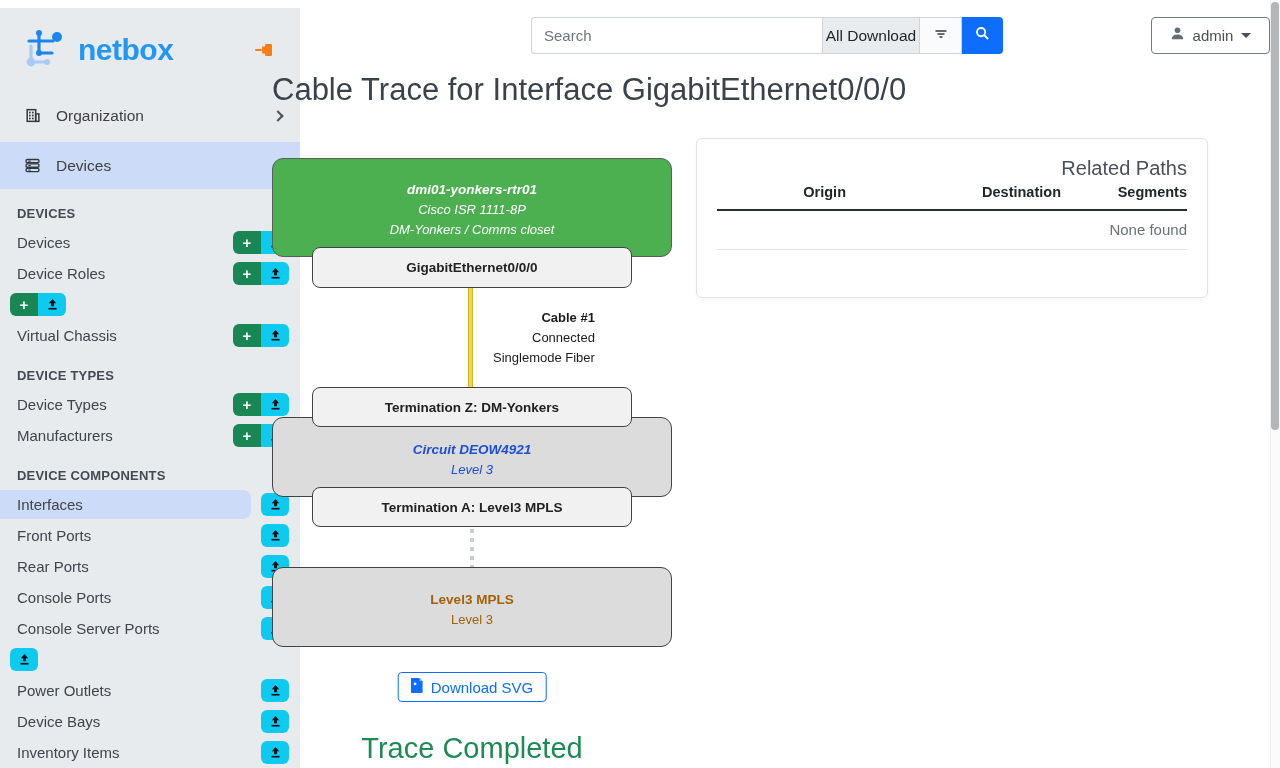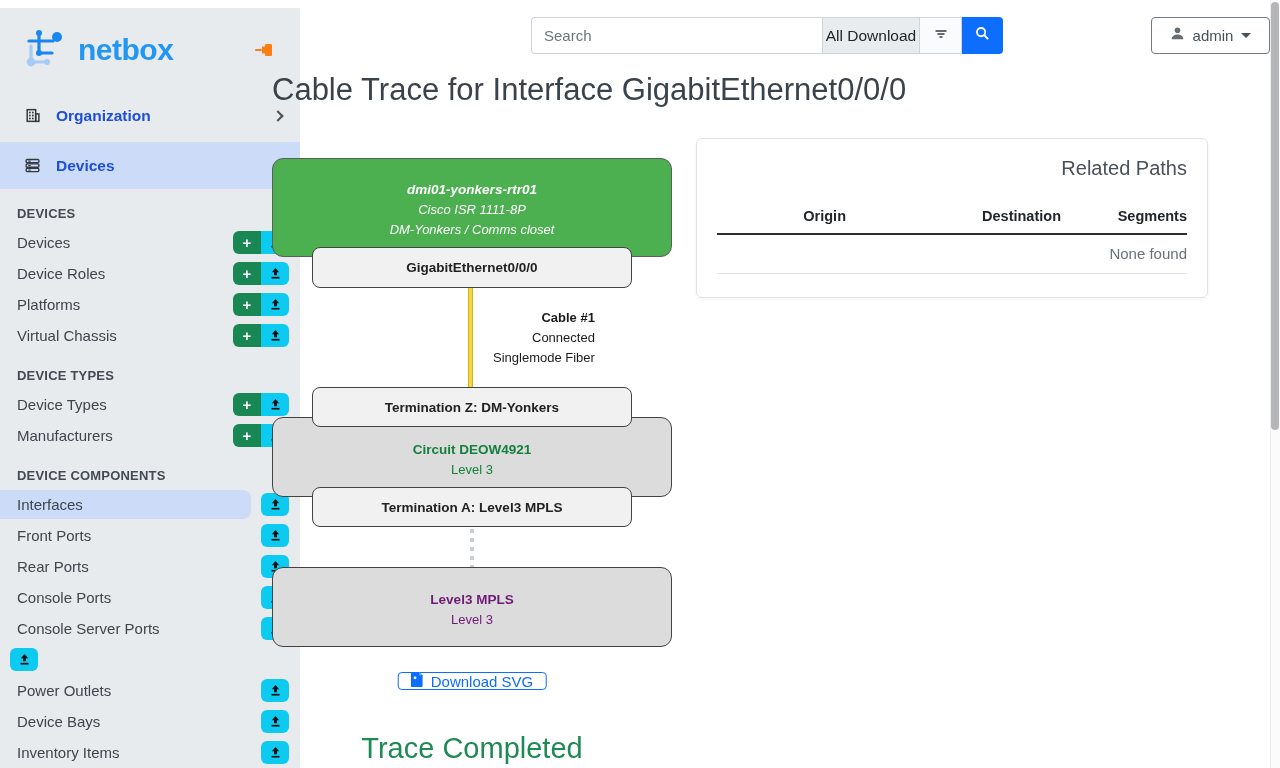--- a/index.html
+++ b/index.html
@@ -9,21 +9,21 @@
   
   .sidebar { position:absolute; left:0; top:8px; width:300px; height:768px; background:#e8ebee; }
   .brand { display:flex; align-items:center; padding:16px 26px 0 22px; height:68px; }
   .brand-name { font-size:30px; font-weight:700; color:#2196f3; letter-spacing:-0.5px; margin-left:12px; }
   .pin { margin-left:auto; display:flex; }
 
   .menu { margin-top:16px; }
   .menu-item { height:47px; display:flex; align-items:center; padding:0 18px 0 24px; margin-bottom:3px; cursor:pointer; }
   .menu-item.active { background:#ccdcf8; }
   .mi-icon { width:18px; display:flex; }
-  .mi-label { font-size:15.5px; font-weight:700; color:#1d4ed8; margin-left:14px; }
+  .mi-label { font-size:15.5px; font-weight:400; color:#404040; margin-left:14px; }
   .chev { margin-left:auto; width:8px; height:8px; border-right:2px solid #495057; border-bottom:2px solid #495057; }
   .chev.right { transform:rotate(-45deg); }
   .chev.down  { transform:rotate(45deg) translateY(-2px); }
 
   .section-title { margin:17px 0 6px 0; padding-left:17px; font-size:13px; font-weight:700; color:#434a52; letter-spacing:.2px; }
   .side-item { height:31px; display:flex; align-items:center; padding-right:11px; }
   .side-label-wrap { flex:1; height:29px; display:flex; align-items:center; padding-left:17px; border-radius:0 8px 8px 0; }
   .side-item.active .side-label-wrap { background:#ccdcf8; }
   .side-label { font-size:15px; color:#3e454c; cursor:pointer; }
   .btn-group { display:flex; margin-left:10px; }
@@ -53,36 +53,36 @@
   .trace-wrap { position:absolute; left:272px; top:158px; width:400px; height:615px; }
   .tbox { position:absolute; text-align:center; }
   .device-box { left:0; top:0; width:400px; height:99px; background:#4caf50; border:1px solid #5a5f58; border-radius:11px; color:#ffffff; padding-top:21px;font-style:italic; }
   .tb-name { font-size:13.5px; font-weight:700; line-height:20px; }
   .tb-sub  { font-size:13px; line-height:20px; }
   .iface-box, .term-box { left:40px; width:320px; background:#f1f1f1; border:1px solid #434343; border-radius:8px;
                           display:flex; align-items:center; justify-content:center; font-size:13.5px; font-weight:700; color:#222222; z-index:3; }
   .iface-box { top:89px; height:41px; }
   .term-z { top:229px; height:40px; }
   .term-a { top:329px; height:40px; }
-  .circuit-box { left:0; top:259px; width:400px; height:80px; background:#dcdcdc; border:1px solid #434343; border-radius:11px; color:#15803d; padding-top:22px; z-index:1; }
-  .node-box { left:0; top:409px; width:400px; height:80px; background:#dcdcdc; border:1px solid #434343; border-radius:11px; color:#701a75; padding-top:22px; }
+  .circuit-box { left:0; top:259px; width:400px; height:80px; background:#dcdcdc; border:1px solid #434343; border-radius:11px; color:#1d4ed8; padding-top:22px; z-index:1;font-style:italic; }
+  .node-box { left:0; top:409px; width:400px; height:80px; background:#dcdcdc; border:1px solid #434343; border-radius:11px; color:#a16207; padding-top:22px; }
   .cable-line { position:absolute; left:196px; top:130px; width:5px; height:99px; background:#f7d83a; border-left:1px solid #cdb62e; border-right:1px solid #cdb62e; z-index:2; }
   .cable-info { position:absolute; left:221px; top:150px; text-align:right; font-size:13px; color:#1b1b1b; line-height:20px; }
   .cable-label { font-weight:700; }
   .dashed-line { position:absolute; left:198px; top:371px; width:4px; height:38px;
                  background:repeating-linear-gradient(180deg,#c9ced2 0 4px, transparent 4px 9px); }
-  .download-btn { position:absolute; left:50%; top:514px; transform:translateX(-50%); height:18px; display:inline-flex; align-items:center; gap:7px;
+  .download-btn { position:absolute; left:50%; top:514px; transform:translateX(-50%); height:30px; display:inline-flex; align-items:center; gap:7px;
                   padding:0 12px; border:1px solid #0d6efd; border-radius:4px; background:#ffffff; color:#0d6efd; font-size:15px; cursor:pointer; white-space:nowrap; }
   .trace-status { position:absolute; left:0; top:574px; width:100%; text-align:center; font-size:29px; color:#1f8a55; }
 
   
   .related-card { position:absolute; left:696px; top:138px; width:512px; height:160px; background:#ffffff;
                   border:1px solid #e0e4e8; border-radius:6px; box-shadow:0 2px 4px rgba(0,0,0,.04);text-align:right; }
   .rc-title { padding:18px 20px 0 20px; font-size:20px; color:#49515a; }
-  .rc-table { margin:28px 20px 0 20px; }
+  .rc-table { margin:4px 20px 0 20px; }
   .rc-head { display:grid; grid-template-columns:129px 215px 1fr; padding-bottom:9px; border-bottom:2px solid #2b2f33; }
   .rc-head span { font-size:14.5px; font-weight:700; color:#22262a; }
   .rc-empty { padding:10px 0 11px 0; border-bottom:1px solid #e2e5e8; font-size:15px; color:#6b7177; }
 
   
   .scrollbar-track { position:absolute; right:0; top:0; width:10px; height:768px; background:#fbfbfb; border-left:1px solid #ededed; }
   .scrollbar-thumb { position:absolute; right:1px; top:2px; width:8px; height:428px; background:#b4b6b8; border-radius:4px; cursor:pointer; }
 </style>
 </head>
 <body>
@@ -179,23 +179,20 @@
           <span class="sbtn btn-add">+</span>
           <span class="sbtn btn-import">
             <span><svg width="11" height="11" viewBox="0 0 12 12" fill="#101214">
                 <path d="M6 0l4 4.6H7.6V8H4.4V4.6H2z"></path>
                 <rect x="1.6" y="9.7" width="8.8" height="1.8"></rect>
               </svg></span>
           </span>
         </span>
       </div>
       <div class="side-item">
-        <span class="side-label-wrap">
-          <span class="side-label">Platforms</span>
-        </span>
         <span class="btn-group">
           <span class="sbtn btn-add">+</span>
           <span class="sbtn btn-import">
             <span><svg width="11" height="11" viewBox="0 0 12 12" fill="#101214">
                 <path d="M6 0l4 4.6H7.6V8H4.4V4.6H2z"></path>
                 <rect x="1.6" y="9.7" width="8.8" height="1.8"></rect>
               </svg></span>
           </span>
         </span>
       </div>

